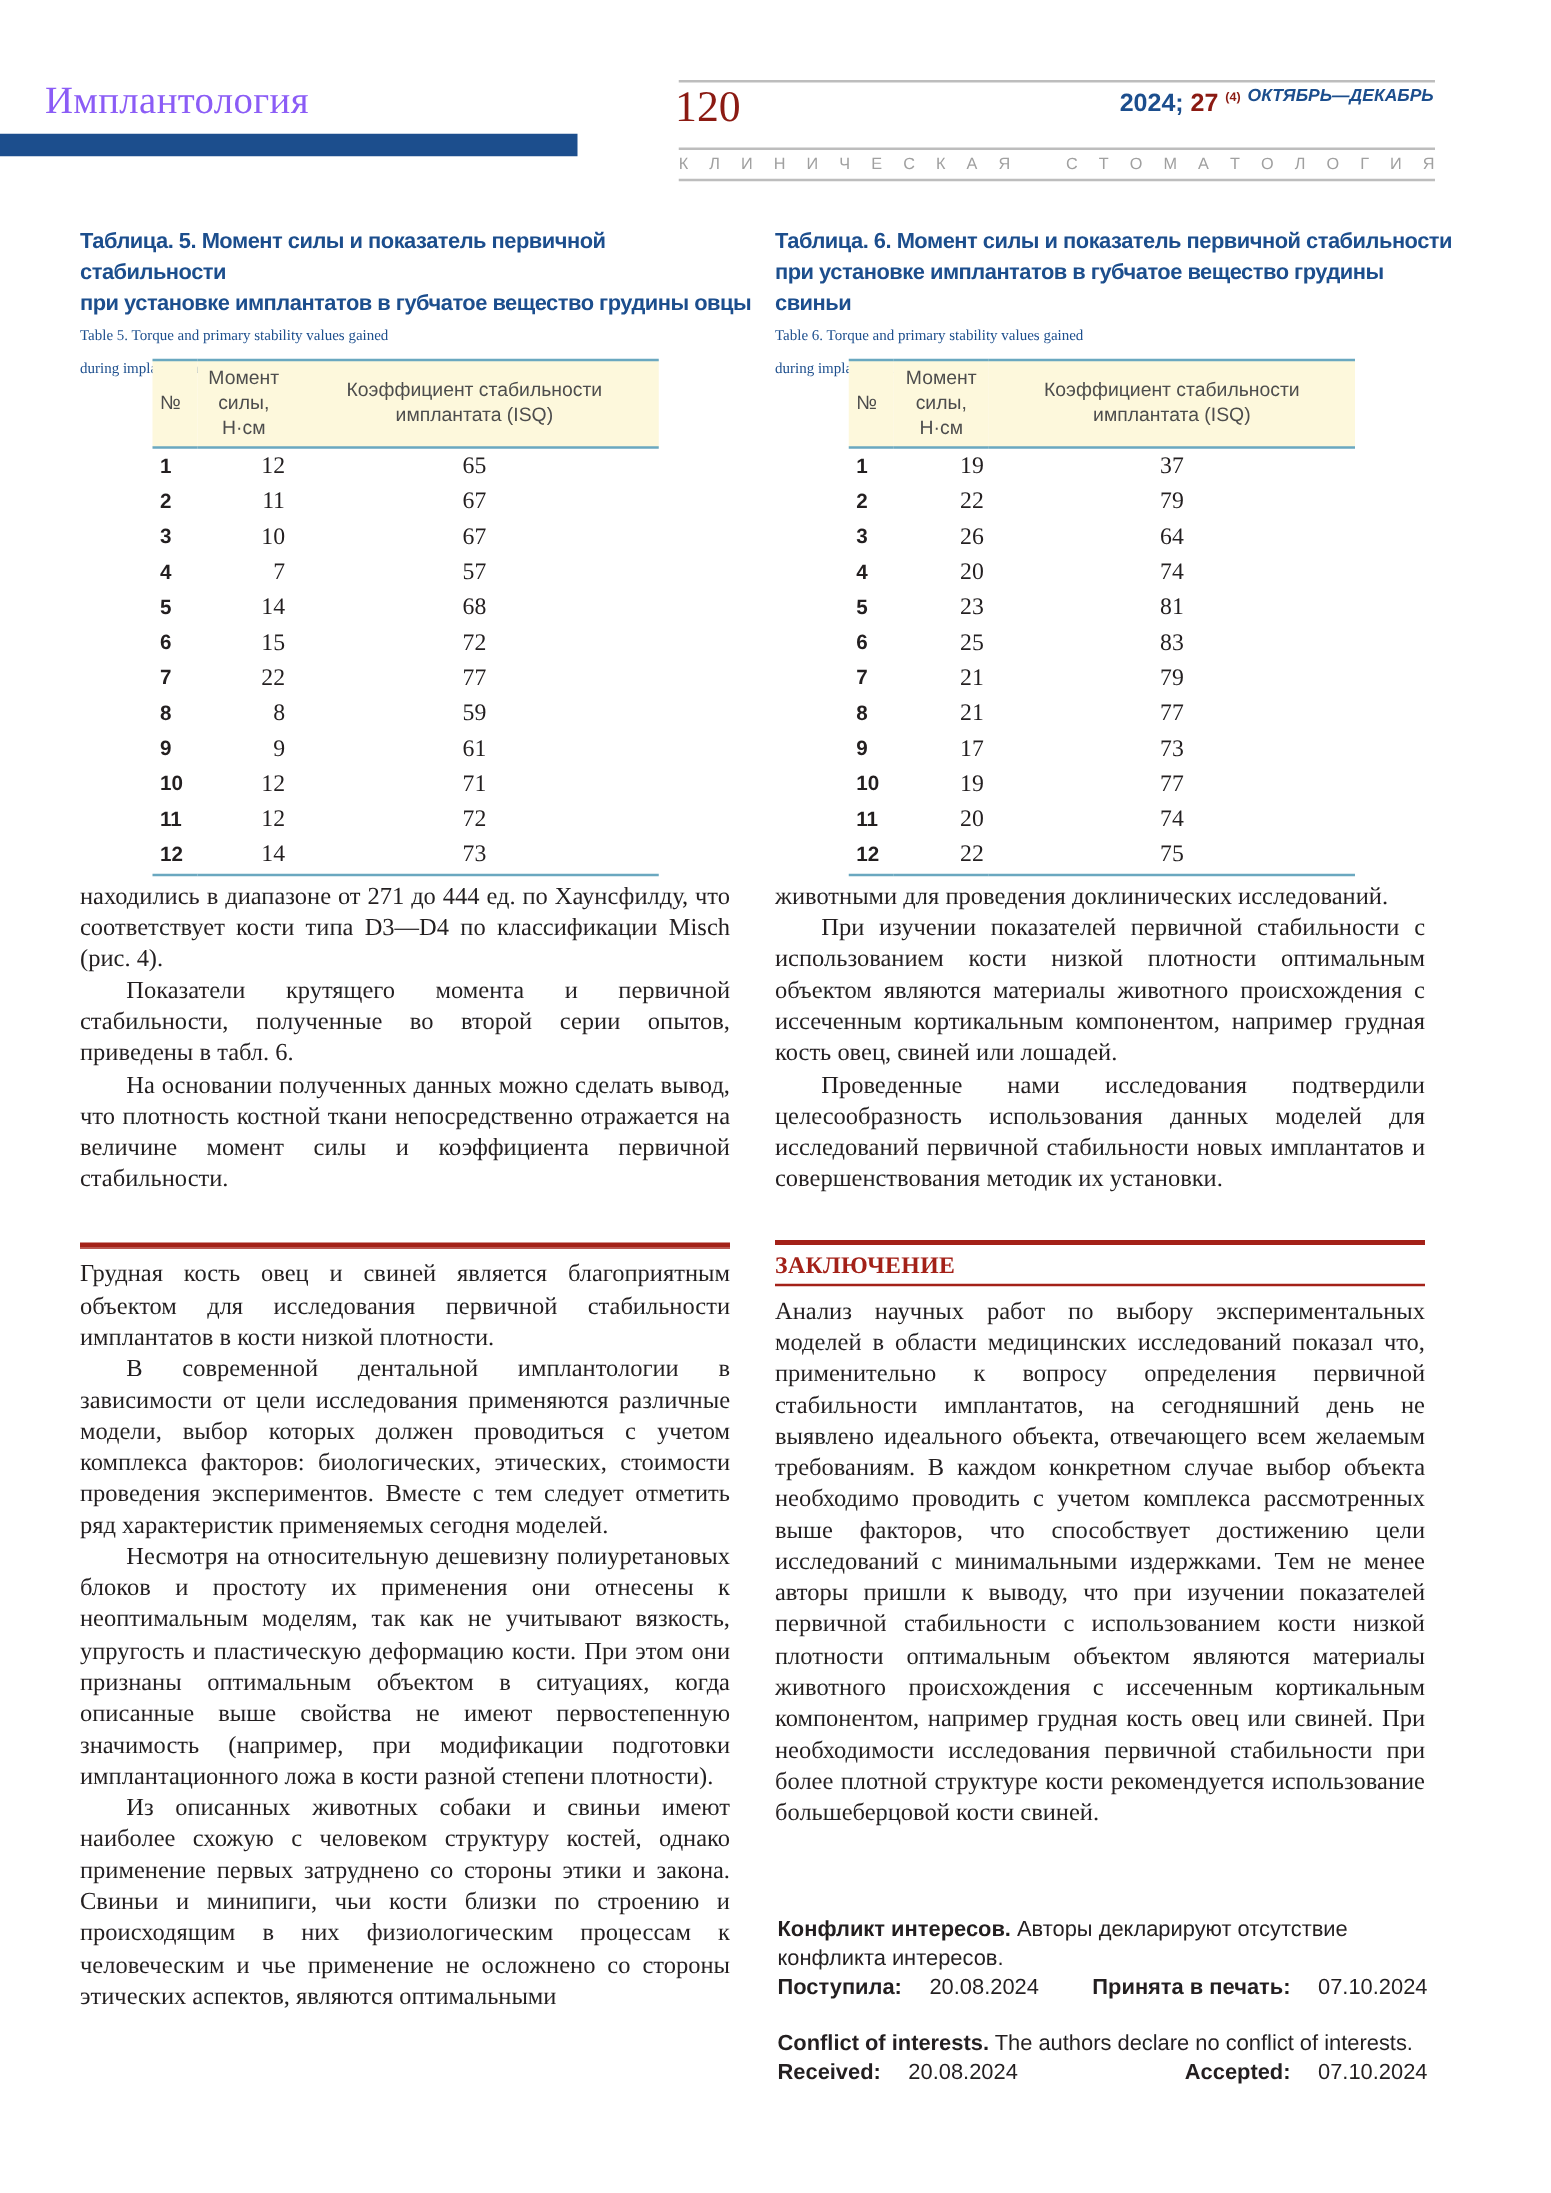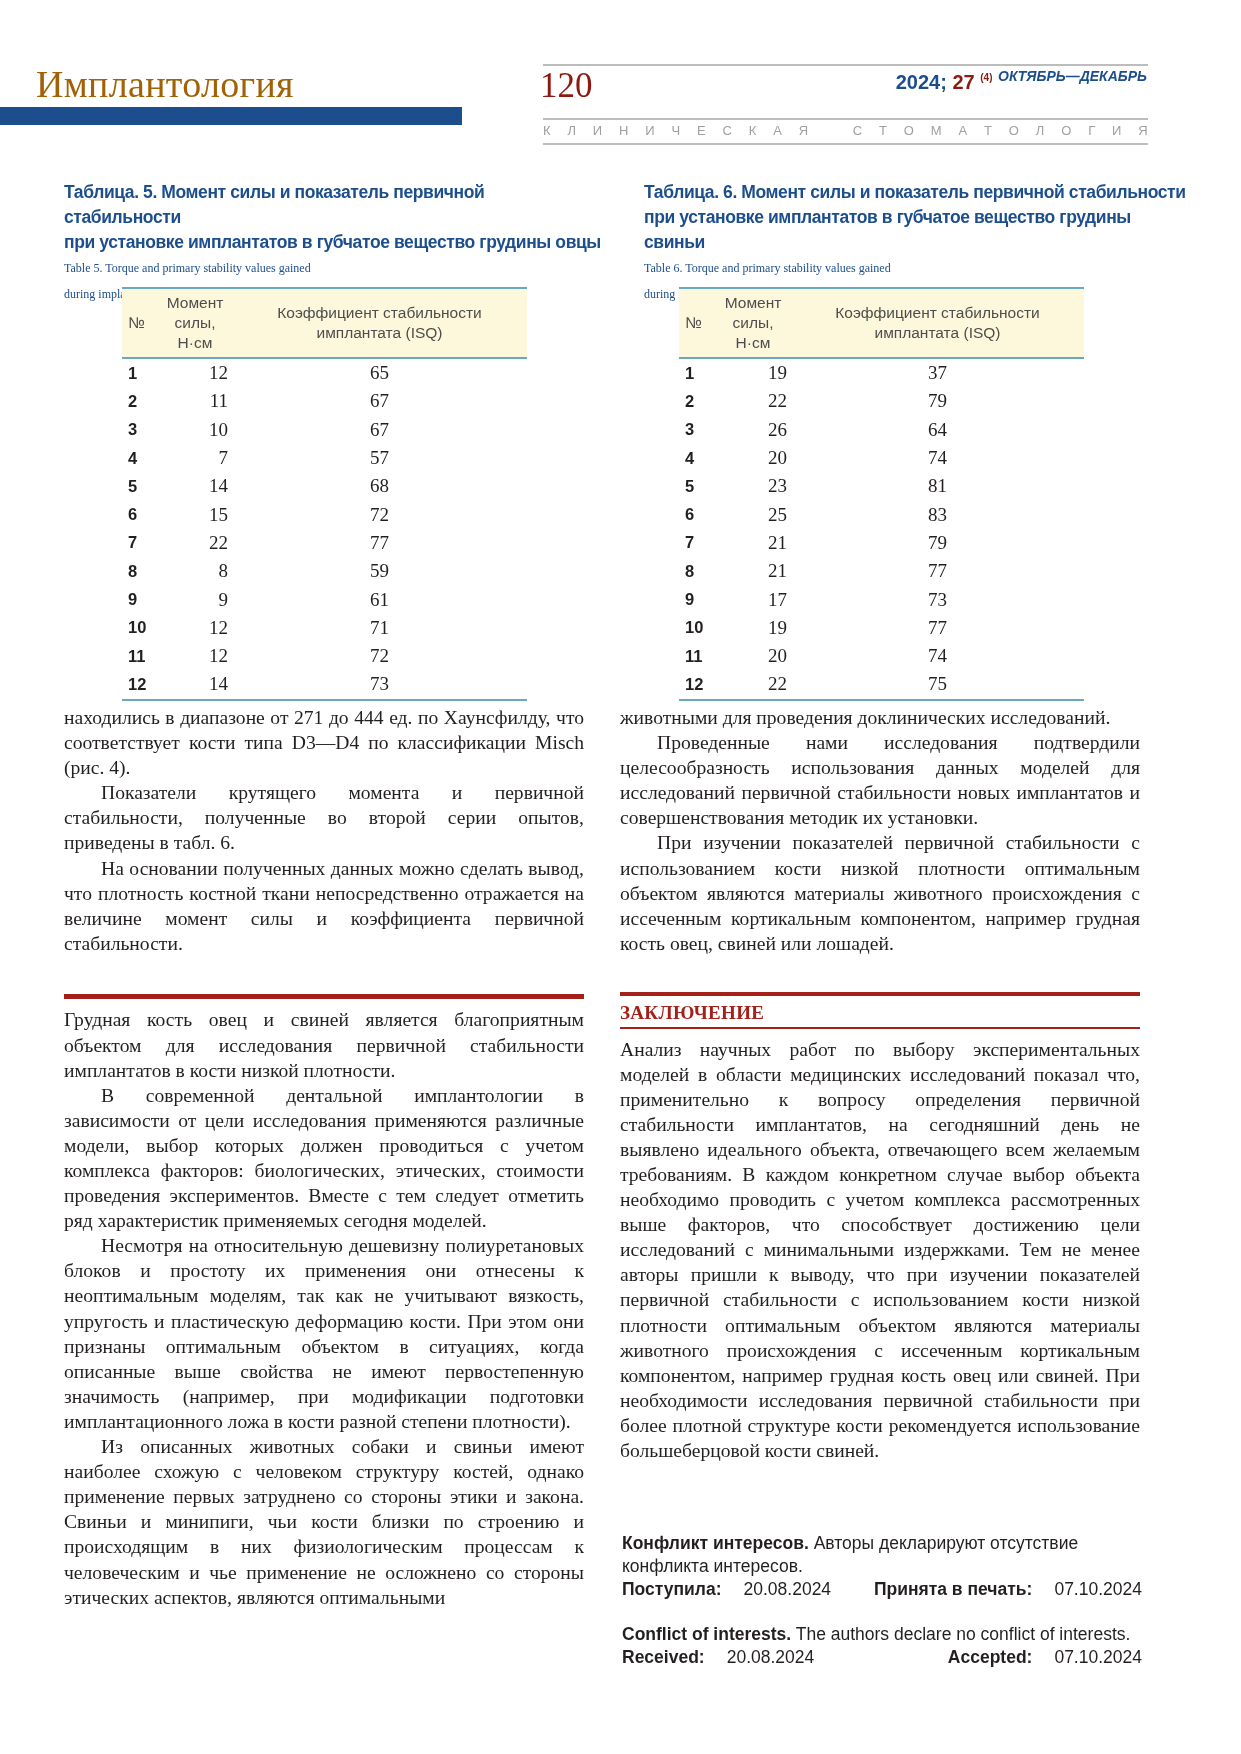--- a/index.html
+++ b/index.html
@@ -1,21 +1,21 @@
 <!DOCTYPE html>
 <html><head>
 <meta charset="utf-8">
 <style>
   html, body { margin: 0; padding: 0; background: #ffffff; }
   body { width: 1241px; height: 1754px; position: relative; overflow: hidden;
          font-family: "Liberation Serif", "DejaVu Serif", serif; color: #231f20; }
   .abs { position: absolute; }
 
   
-  .hdr-title { left: 36px; top: 62px; font-size: 38px; color: #a16207; letter-spacing: 0.3px;
+  .hdr-title { left: 36px; top: 62px; font-size: 31px; color: #8b5cf6; letter-spacing: 0.3px;
                font-family: "Liberation Serif", serif; }
   .hdr-bar { left: 0; top: 107px; width: 462px; height: 18px; background: #1c4e8d; }
   .hdr-line-top { left: 543px; top: 64px; width: 605px; height: 1.5px; background: #bdbdbd; }
   .hdr-page { left: 540px; top: 66px; font-size: 35px; color: #8b1a12; font-family: "Liberation Serif", serif; }
   .hdr-issue { right: 94px; top: 68px; font-family: "Liberation Sans", sans-serif; font-weight: bold; font-size: 20px; }
   .hdr-issue .yr { color: #1c4e8d; }
   .hdr-issue .vol { color: #8b1a12; }
   .hdr-issue sup { font-size: 10px; color: #8b1a12; vertical-align: 8px; }
   .hdr-issue .months { font-size: 14px; font-style: italic; color: #1c4e8d; vertical-align: 8px; font-weight: bold; }
   .hdr-line-mid { left: 543px; top: 118px; width: 605px; height: 2px; background: #bdbdbd; }
@@ -173,21 +173,21 @@
         <td class="isq">72</td>
       </tr>
       <tr>
         <td class="no">12</td>
         <td class="tq" style="padding-right: 4px;">14</td>
         <td class="isq">73</td>
       </tr>
     </tbody>
 </table>
 
-<div class="abs cap" style="left:644px; top:180px; width:545px;">
+<div class="abs cap" style="left:620px; top:180px; width:545px;">
   <div class="cap-ru">Таблица. 6. Момент силы и показатель первичной стабильности</div>
   <div class="cap-ru">при установке имплантатов в губчатое вещество грудины свиньи</div>
   <div class="cap-en">Table 6. Torque and primary stability values gained</div>
   <div class="cap-en">during implantation into cancellous bone of pig’s sternum</div>
 </div>
 <table class="abs dt" id="table6" style="left:679px; top:287px; width:405px;">
   <colgroup>
       <col style="width:36px">
       <col style="width:76px">
       <col>
@@ -274,22 +274,22 @@
   <div style="height:8px;"></div>
 
   <p>Грудная кость овец и свиней является благоприятным объектом для исследования первичной стабильности имплантатов в кости низкой плотности.</p>
   <p class="ind">В современной дентальной имплантологии в зависимости от цели исследования применяются различные модели, выбор которых должен проводиться с учетом комплекса факторов: биологических, этических, стоимости проведения экспериментов. Вместе с тем следует отметить ряд характеристик применяемых сегодня моделей.</p>
   <p class="ind">Несмотря на относительную дешевизну полиуретановых блоков и простоту их применения они отнесены к неоптимальным моделям, так как не учитывают вязкость, упругость и пластическую деформацию кости. При этом они признаны оптимальным объектом в ситуациях, когда описанные выше свойства не имеют первостепенную значимость (например, при модификации подготовки имплантационного ложа в кости разной степени плотности).</p>
   <p class="ind">Из описанных животных собаки и свиньи имеют наиболее схожую с человеком структуру костей, однако применение первых затруднено со стороны этики и закона. Свиньи и минипиги, чьи кости близки по строению и происходящим в них физиологическим процессам к человеческим и чье применение не осложнено со стороны этических аспектов, являются оптимальными</p>
 </div>
 
 <div class="abs col" style="left:620px; top:705px;">
   <p>животными для проведения доклинических исследований.</p>
+  <p class="ind">При изучении показателей первичной стабильности с использованием кости низкой плотности оптимальным объектом являются материалы животного происхождения с иссеченным кортикальным компонентом, например грудная кость овец, свиней или лошадей.</p>
   <p class="ind">Проведенные нами исследования подтвердили целесообразность использования данных моделей для исследований первичной стабильности новых имплантатов и совершенствования методик их установки.</p>
-  <p class="ind">При изучении показателей первичной стабильности с использованием кости низкой плотности оптимальным объектом являются материалы животного происхождения с иссеченным кортикальным компонентом, например грудная кость овец, свиней или лошадей.</p>
 
   <div style="height:36px;"></div>
   <div class="sec-rule-thick"></div>
   <div class="sec-title">ЗАКЛЮЧЕНИЕ</div>
   <div class="sec-rule-thin"></div>
   <div style="height:8px;"></div>
 
   <p>Анализ научных работ по выбору экспериментальных моделей в области медицинских исследований показал что, применительно к вопросу определения первичной стабильности имплантатов, на сегодняшний день не выявлено идеального объекта, отвечающего всем желаемым требованиям. В каждом конкретном случае выбор объекта необходимо проводить с учетом комплекса рассмотренных выше факторов, что способствует достижению цели исследований с минимальными издержками. Тем не менее авторы пришли к выводу, что при изучении показателей первичной стабильности с использованием кости низкой плотности оптимальным объектом являются материалы животного происхождения с иссеченным кортикальным компонентом, например грудная кость овец или свиней. При необходимости исследования первичной стабильности при более плотной структуре кости рекомендуется использование большеберцовой кости свиней.</p>
 </div>
 

